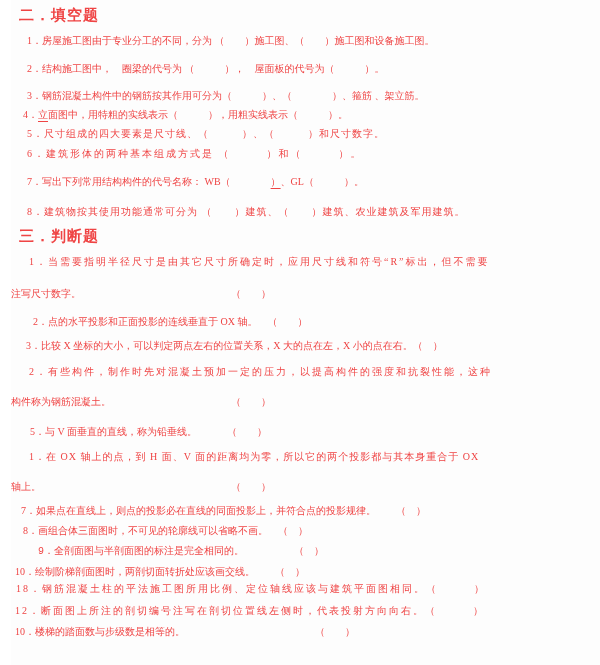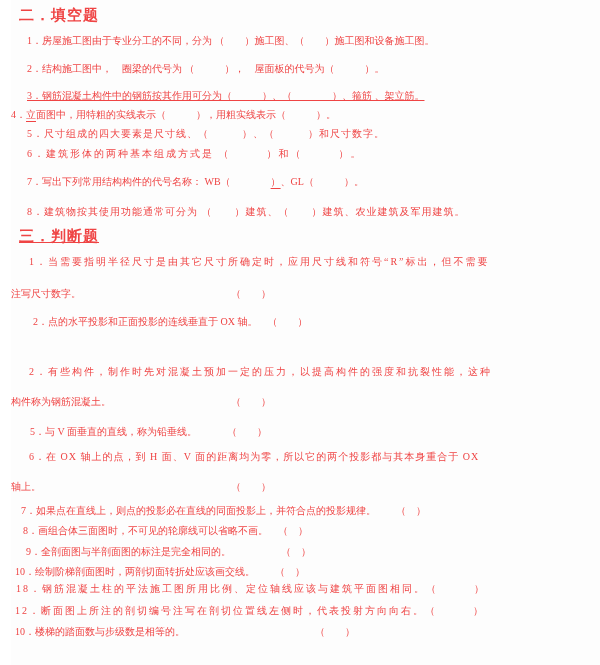--- a/index.html
+++ b/index.html
@@ -27,53 +27,54 @@
 <body>
 
 <div class="page">
 
   <div class="ln heading" style="left:8px; top:7px;">二．填空题</div>
 
   <div class="ln" style="left:16px; top:33px;">1．房屋施工图由于专业分工的不同，分为 （　　）施工图、（　　）施工图和设备施工图。</div>
 
   <div class="ln" style="left:16px; top:61px;">2．结构施工图中，　圈梁的代号为 （　　　），　屋面板的代号为（　　　）。</div>
 
-  <div class="ln" style="left:16px; top:88px;text-decoration:underline;">3．钢筋混凝土构件中的钢筋按其作用可分为（　　　）、（　　　　）、箍筋 、架立筋。</div>
+  <div class="ln" style="left:16px; top:88px;">3．钢筋混凝土构件中的钢筋按其作用可分为（　　　）、（　　　　）、箍筋 、架立筋。</div>
 
-  <div class="ln" style="left:0; top:107px;text-align:right;"><span>4．</span><span class="u">立</span><span>面图中，用特粗的实线表示（　　　），用粗实线表示（　　　）。</span></div>
+  <div class="ln" style="left:12px; top:107px;text-align:right;"><span>4．</span><span class="u">立</span><span>面图中，用特粗的实线表示（　　　），用粗实线表示（　　　）。</span></div>
 
   <div class="ln ls1" style="left:16px; top:126px;">5．尺寸组成的四大要素是尺寸线、（　　　）、（　　　）和尺寸数字。</div>
 
   <div class="ln ls2" style="left:16px; top:146px;">6．建筑形体的两种基本组成方式是 （　　　）和（　　　）。</div>
 
   <div class="ln" style="left:16px; top:174px;"><span>7．写出下列常用结构构件的代号名称： WB（　　　　</span><span class="u">）</span><span>、GL（　　　）。</span></div>
 
   <div class="ln ls1" style="left:16px; top:204px;">8．建筑物按其使用功能通常可分为 （　　）建筑、（　　）建筑、农业建筑及军用建筑。</div>
 
-  <div class="ln heading" style="left:8px; top:228px;text-decoration:underline;">三．判断题</div>
+  <div class="ln heading" style="left:8px; top:228px;">三．判断题</div>
 
   <div class="ln ls2" style="left:18px; top:254px;">1．当需要指明半径尺寸是由其它尺寸所确定时，应用尺寸线和符号“R”标出，但不需要</div>
   <div class="ln" style="left:0px; top:286px;">注写尺寸数字。　　　　　　　　　　　　　　　（　　）</div>
 
   <div class="ln" style="left:22px; top:314px;">2．点的水平投影和正面投影的连线垂直于 OX 轴。　（　　）</div>
 
+  <div class="ln" style="left:15px; top:338px;">3．比较 X 坐标的大小，可以判定两点左右的位置关系，X 大的点在左，X 小的点在右。（　）</div>
 
   <div class="ln ls2" style="left:18px; top:364px;">2．有些构件，制作时先对混凝土预加一定的压力，以提高构件的强度和抗裂性能，这种</div>
   <div class="ln" style="left:0px; top:394px;">构件称为钢筋混凝土。　　　　　　　　　　　　（　　）</div>
 
   <div class="ln" style="left:19px; top:424px;text-align:center;">5．与 V 面垂直的直线，称为铅垂线。　　　（　　）</div>
 
-  <div class="ln ls1" style="left:18px; top:449px;">6．在 OX 轴上的点，到 H 面、V 面的距离均为零，所以它的两个投影都与其本身重合于 OX</div>
+  <div class="ln ls1" style="left:18px; top:449px;">1．在 OX 轴上的点，到 H 面、V 面的距离均为零，所以它的两个投影都与其本身重合于 OX</div>
   <div class="ln" style="left:0px; top:479px;">轴上。　　　　　　　　　　　　　　　　　　　（　　）</div>
 
   <div class="ln" style="left:10px; top:503px;text-align:center;">7．如果点在直线上，则点的投影必在直线的同面投影上，并符合点的投影规律。　　（　）</div>
 
   <div class="ln" style="left:12px; top:523px;">8．画组合体三面图时，不可见的轮廓线可以省略不画。　（　）</div>
 
-  <div class="ln" style="left:15px; top:544px;">9．全剖面图与半剖面图的标注是完全相同的。　　　　　（　）</div>
+  <div class="ln" style="left:27px; top:544px;font-family:Liberation Mono, monospace;">9．全剖面图与半剖面图的标注是完全相同的。　　　　　（　）</div>
 
   <div class="ln" style="left:4px; top:564px;">10．绘制阶梯剖面图时，两剖切面转折处应该画交线。　　（　）</div>
 
   <div class="ln ls2" style="left:5px; top:581px;">18．钢筋混凝土柱的平法施工图所用比例、定位轴线应该与建筑平面图相同。（　　　）</div>
 
   <div class="ln ls2" style="left:4px; top:603px;">12．断面图上所注的剖切编号注写在剖切位置线左侧时，代表投射方向向右。（　　　）</div>
 
   <div class="ln" style="left:4px; top:624px;">10．楼梯的踏面数与步级数是相等的。　　　　　　　　　　　　　（　　）</div>
 
 

